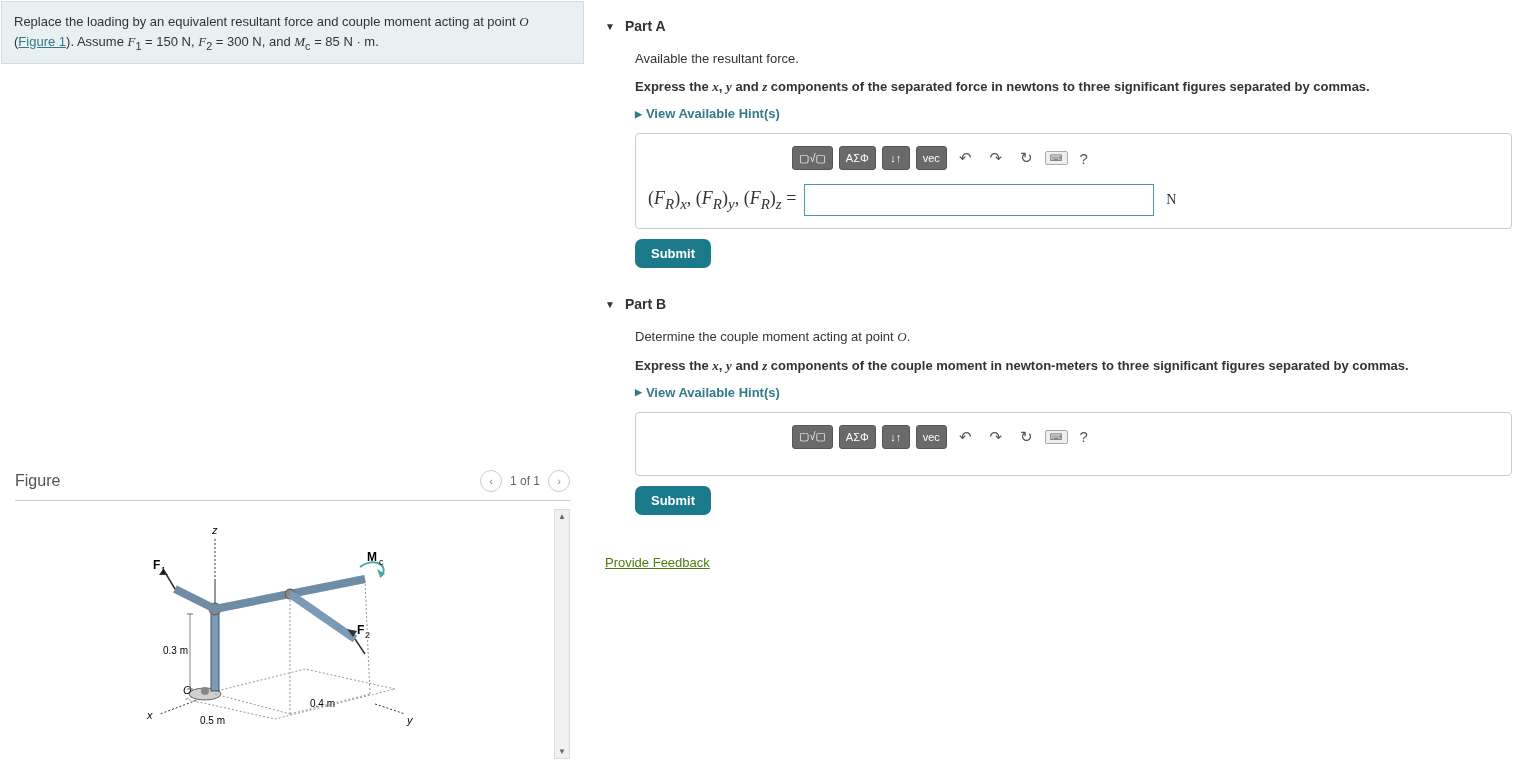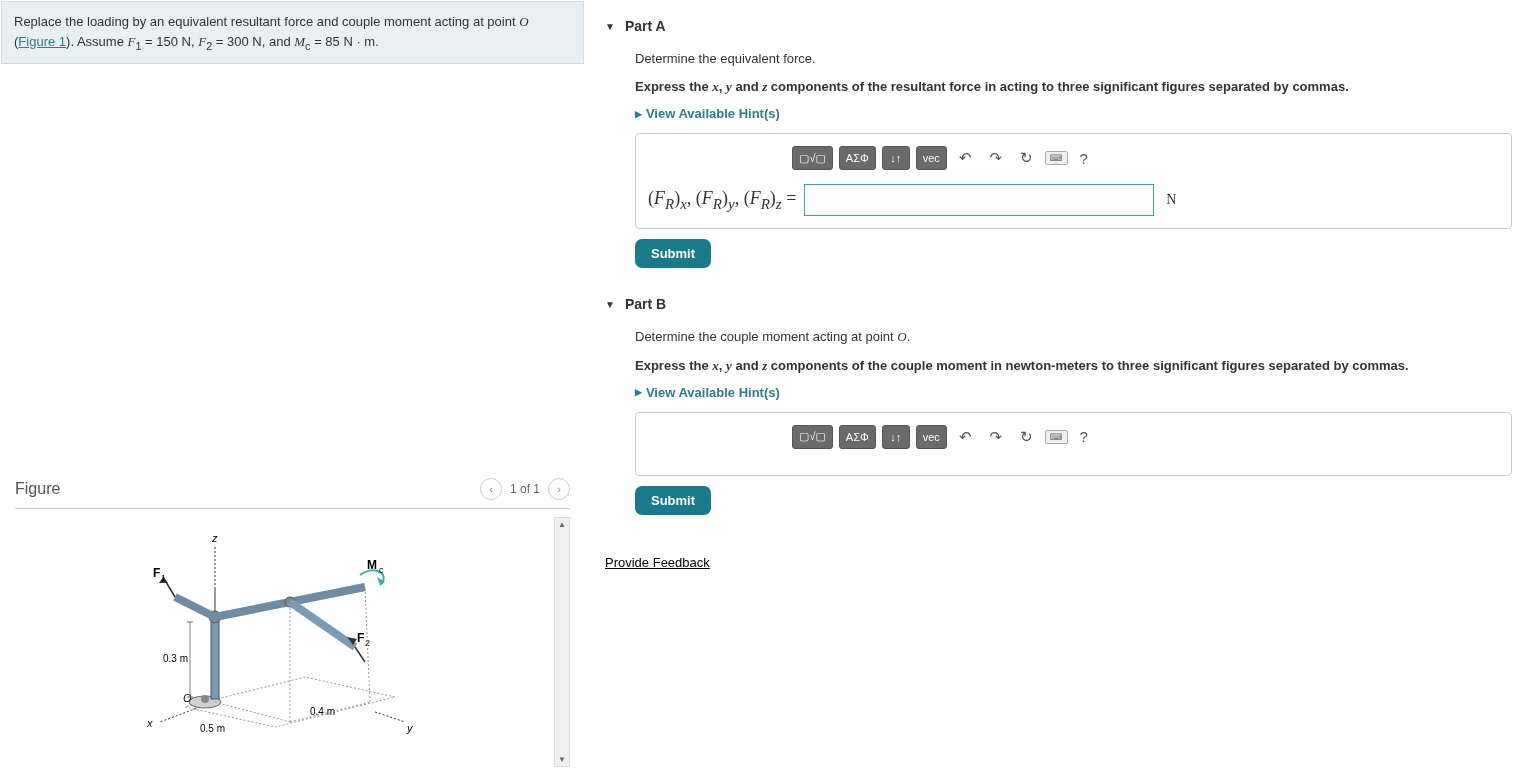--- a/index.html
+++ b/index.html
@@ -11,21 +11,21 @@
 .problem-box {
   background: #e8f0f2;
   border: 1px solid #d0dde0;
   padding: 10px 12px;
   font-size: 13px;
   line-height: 1.5;
 }
 .problem-box a { color: #327a8a; text-decoration: underline; }
 .math-var { font-style: italic; font-family: 'Times New Roman', serif; }
 
-.figure-section { position: absolute; bottom: 4px; left: 15px; right: 15px; }
+.figure-section { position: absolute; bottom: 12px; left: 15px; right: 15px; }
 .figure-header { display: flex; justify-content: space-between; align-items: center; border-bottom: 1px solid #ccc; padding-bottom: 8px; margin-bottom: 8px; }
 .figure-title { font-size: 16px; color: #555; }
 .figure-nav { display: flex; align-items: center; gap: 8px; font-size: 12px; color: #666; }
 .nav-btn { width: 22px; height: 22px; border: 1px solid #ccc; border-radius: 50%; background: #fff; display: flex; align-items: center; justify-content: center; cursor: pointer; color: #888; font-size: 11px; }
 .figure-content { display: flex; }
 .figure-image { flex: 1; display: flex; justify-content: center; padding: 10px 0; }
 .scrollbar { width: 16px; background: #f0f0f0; border: 1px solid #ddd; display: flex; flex-direction: column; justify-content: space-between; align-items: center; padding: 2px 0; }
 .scroll-arrow { font-size: 8px; color: #666; cursor: pointer; }
 
 .part-header { display: flex; align-items: center; gap: 10px; padding: 8px 0; font-weight: bold; font-size: 14px; }
@@ -42,21 +42,21 @@
 .tool-keyboard { border: 1px solid #aaa; border-radius: 2px; padding: 1px 4px; font-size: 9px; color: #666; cursor: pointer; }
 .tool-help { border: none; background: none; font-size: 15px; color: #555; cursor: pointer; padding: 2px 6px; }
 
 .input-row { display: flex; align-items: center; gap: 8px; }
 .input-label { font-family: 'Times New Roman', serif; font-size: 18px; min-width: 136px; text-align: right; }
 .answer-input { flex: 1; border: 1px solid #4a9aaa; padding: 6px; font-size: 13px; height: 32px; max-width: 350px; }
 .unit { font-family: 'Times New Roman', serif; font-size: 14px; margin-left: 4px; }
 
 .submit-btn { background: #1a7a8a; color: #fff; border: none; padding: 7px 16px; font-size: 13px; font-weight: bold; cursor: pointer; border-radius: 7px; }
 
-.feedback-link { color: #000000; text-decoration: underline; font-size: 13px; cursor: pointer; margin-top: 20px; display: inline-block; }
+.feedback-link { color: #4d7c0f; text-decoration: underline; font-size: 13px; cursor: pointer; margin-top: 20px; display: inline-block; }
 
 .diagram-svg { width: 280px; height: 230px; }
 </style>
 </head>
 <body>
 
 <div class="container">
   <div class="left-panel">
     <div class="problem-box">
       <span>Replace the loading by an equivalent resultant force and couple moment acting at point </span><span class="math-var">O</span>
@@ -141,23 +141,23 @@
     </div>
   </div>
 
   <div class="right-panel">
     
     <div class="part-header">
       <span class="caret">▼</span>
       <span>Part A</span>
     </div>
     <div class="part-body">
-      <div class="instruction">Determine the equivalent force.</div>
+      <div class="instruction">Available the resultant force.</div>
       <div class="instruction">
-        <b><span>Express the </span><span class="math-var">x</span><span>, </span><span class="math-var">y</span><span> and </span><span class="math-var">z</span><span> components of the resultant force in acting to three significant figures separated by commas.</span></b>
+        <b><span>Express the </span><span class="math-var">x</span><span>, </span><span class="math-var">y</span><span> and </span><span class="math-var">z</span><span> components of the separated force in newtons to three significant figures separated by commas.</span></b>
       </div>
       <div class="hints-link">
         <span class="tri">▶</span>
         <span>View Available Hint(s)</span>
       </div>
       <div class="answer-box">
         <div class="toolbar">
           <button class="tool-btn">▢√▢</button>
           <button class="tool-btn">ΑΣΦ</button>
           <button class="tool-btn">↓↑</button>

